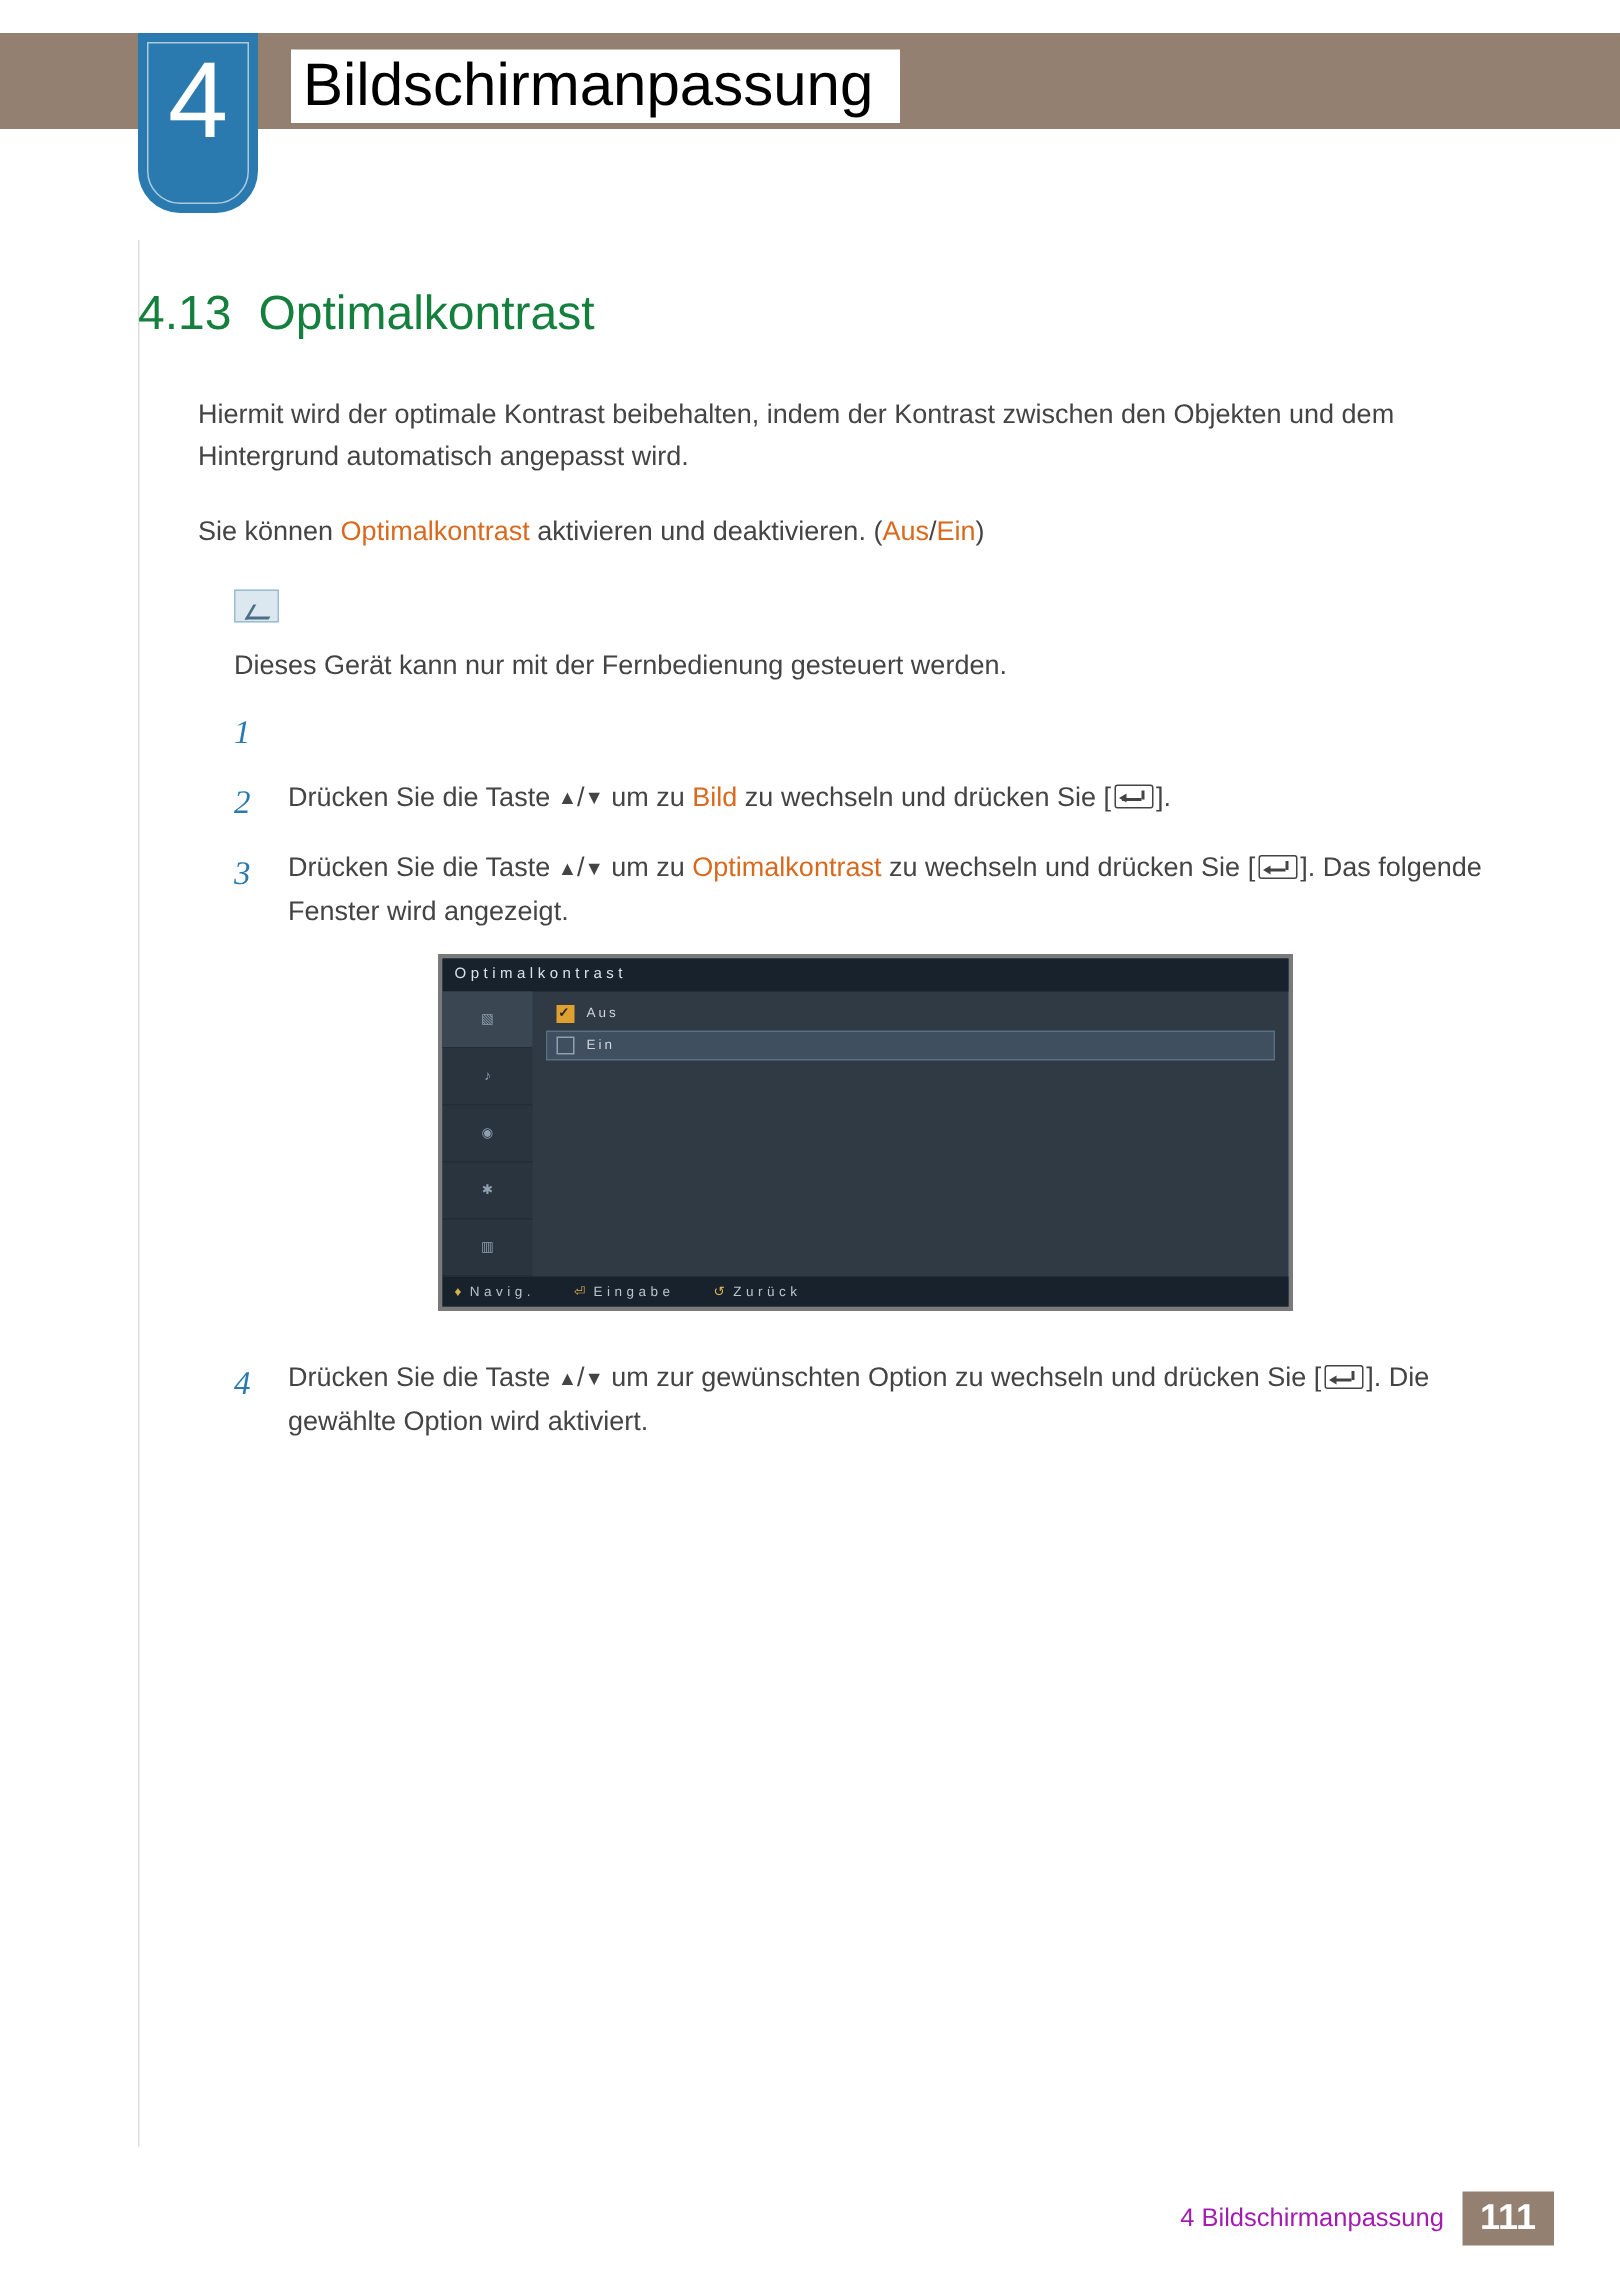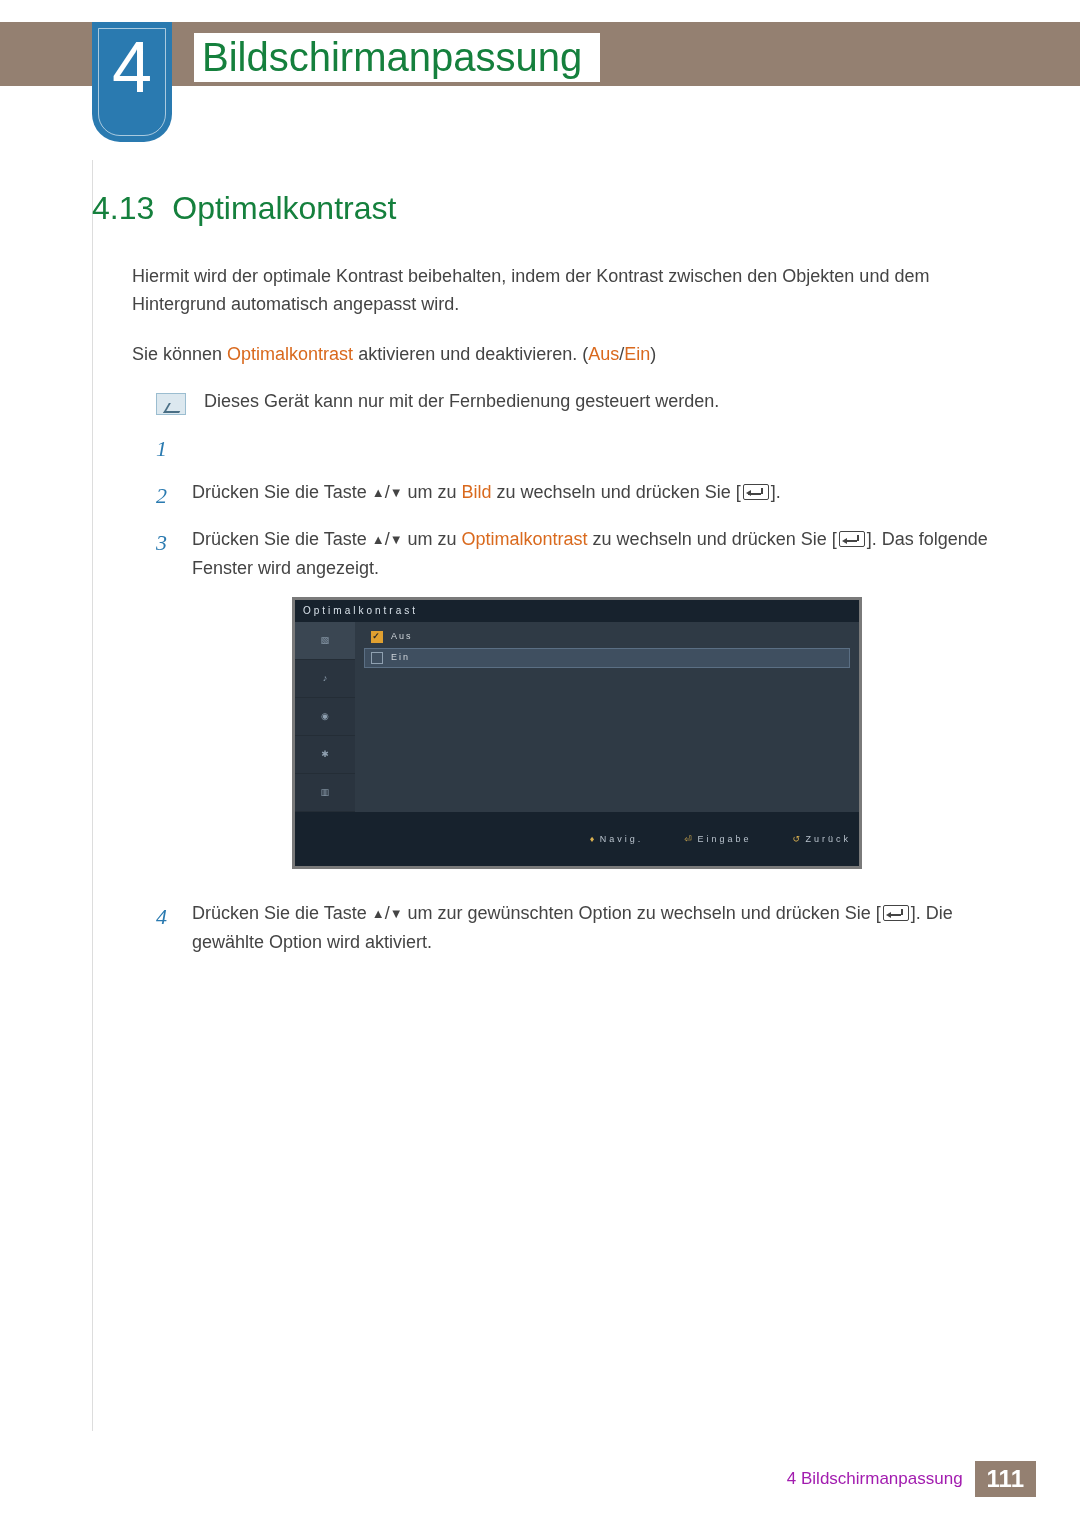--- a/index.html
+++ b/index.html
@@ -34,21 +34,21 @@
   .chapter-number {
     font-size: 72px;
     font-weight: normal;
     line-height: 90px;
     font-family: Arial, sans-serif;
   }
   .chapter-title {
     position: absolute;
     left: 194px; top: 33px;
     font-size: 40px;
-    color: #15803d;
+    color: #000000;
     background: #fff;
     padding: 2px 18px 2px 8px;
   }
   .content {
     position: absolute;
     left: 92px; top: 190px; right: 80px;
   }
   .h2 {
     color: #15803d;
     font-size: 32px;
@@ -69,20 +69,21 @@
     font-weight: bold;
     margin: 34px 0 24px 0;
   }
   .h3 .num { margin-right: 16px; }
   .note-row {
     display: flex;
     align-items: flex-start;
     margin-left: 64px;
     margin-bottom: 16px;
     gap: 18px;
+    flex-direction: column;
   }
   .note-icon {
     width: 30px; height: 22px;
     background: #dce8ef;
     border: 1px solid #9bbdd0;
     position: relative;
     flex-shrink: 0;
     margin-top: 2px;
   }
   .note-icon::after {
@@ -193,26 +194,26 @@
     color: #2a2a2a; font-size: 9px; font-weight: bold;
   }
   .box {
     width: 12px; height: 12px;
     border: 1px solid #8fa0b0;
     margin-right: 8px;
   }
   .osd-foot {
     background: #17222d;
     color: #b9c3cd;
-    padding: 20px 8px;
+    padding: 3px 8px;
     font-size: 9px;
     letter-spacing: 3px;
     display: flex;
-    justify-content: flex-end;
-    gap: 41px;
+    justify-content: flex-start;
+    gap: 26px;
   }
   .osd-foot .sym { color: #d9b050; letter-spacing: 0; }
 
   
   .left-rule {
     position: absolute;
     left: 92px; top: 160px; bottom: 96px;
     width: 1px; background: #ddd;
   }
   .footer {

